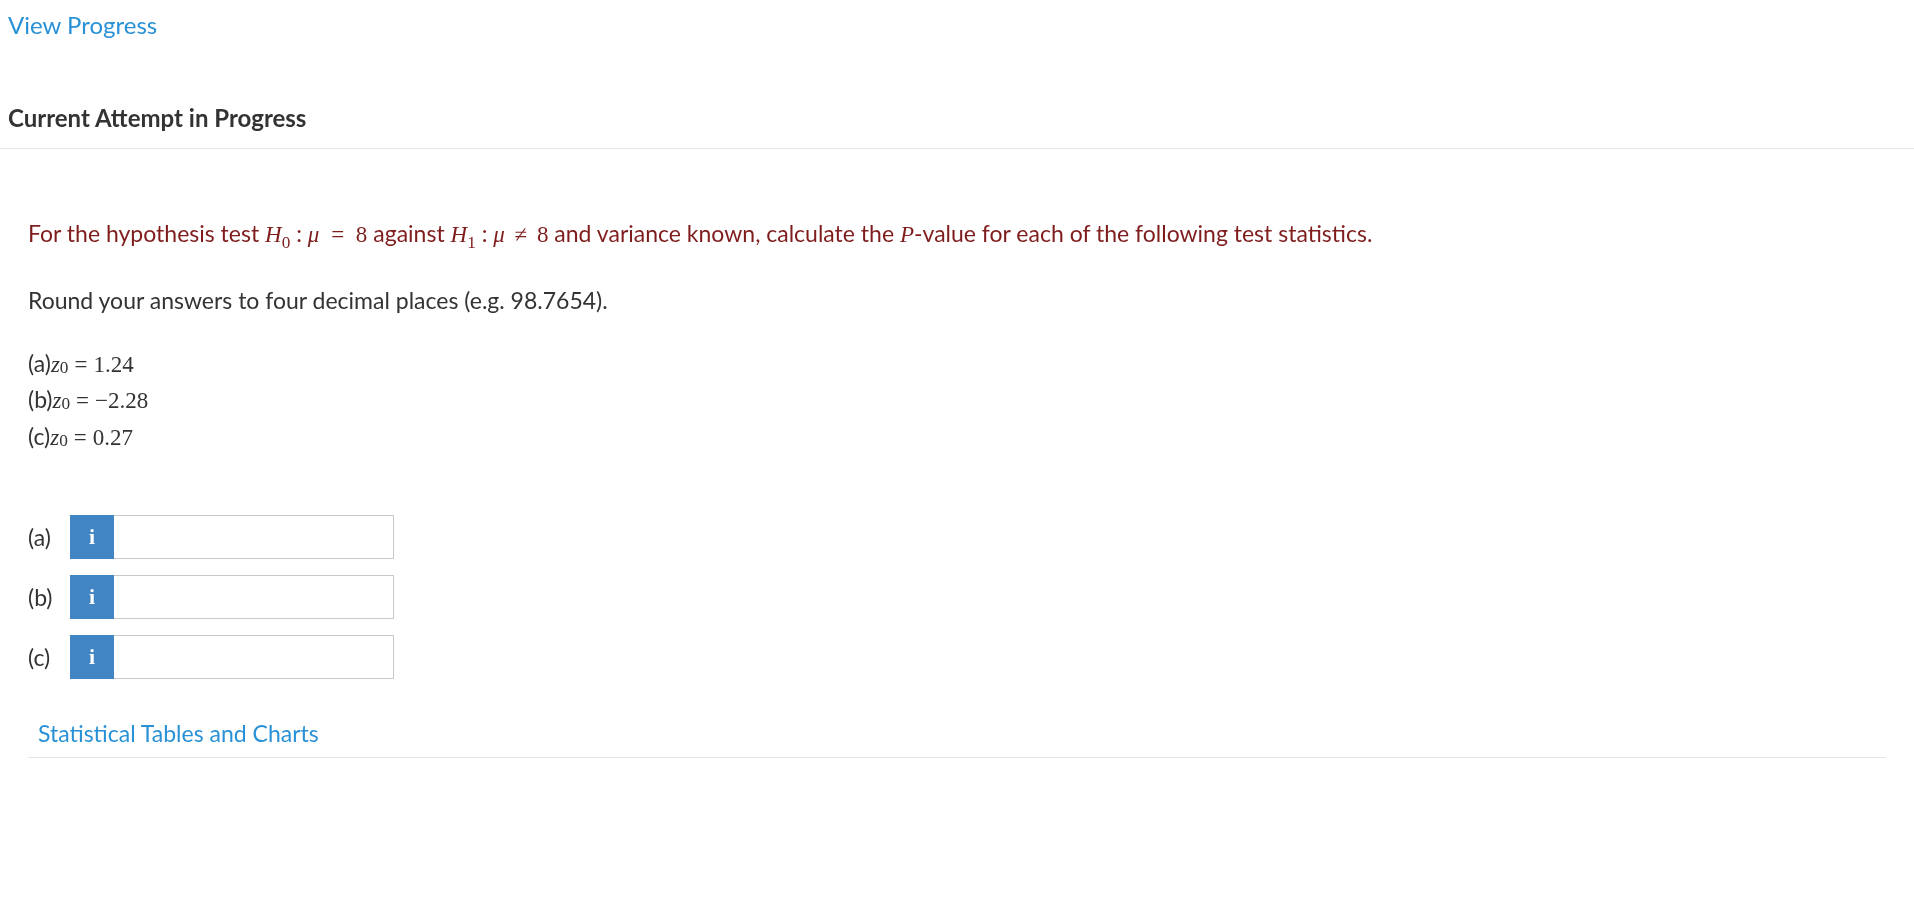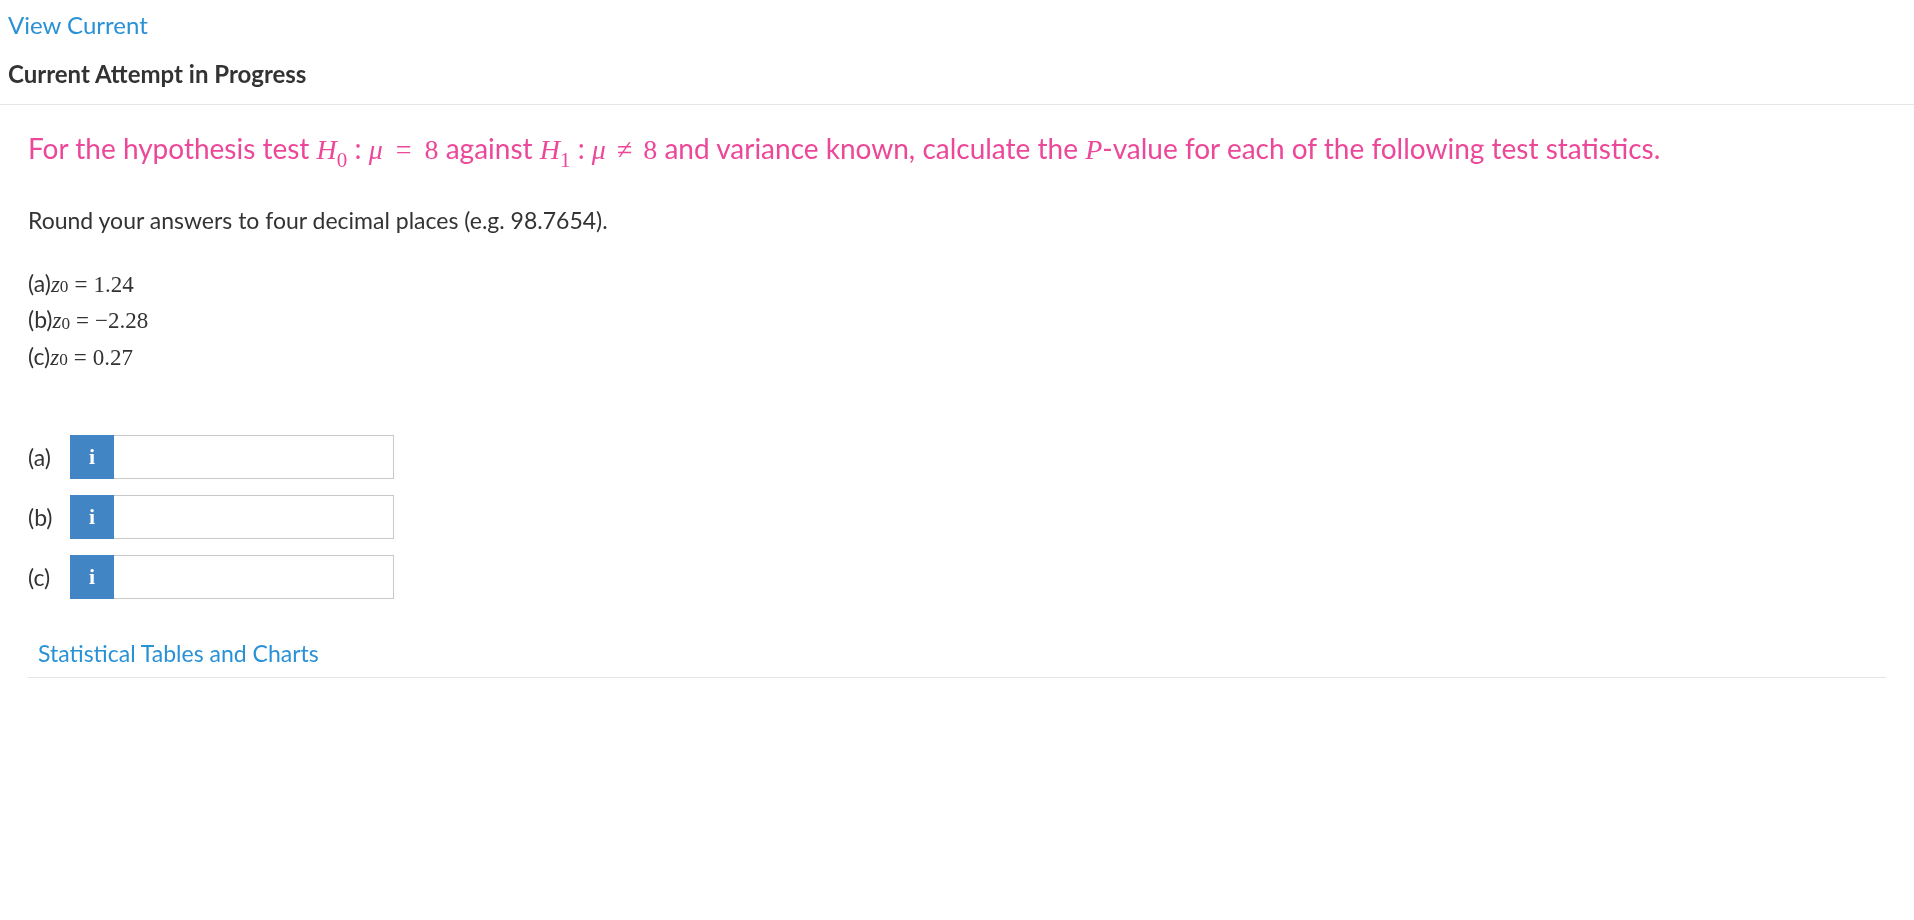--- a/index.html
+++ b/index.html
@@ -21,29 +21,31 @@
       padding: 10px 8px 12px 8px;
       cursor: pointer;
       display: inline-block;
     }
     .current-attempt {
       font-size: 24px;
       font-weight: 700;
       color: #333;
       padding: 8px 8px 16px 8px;
       border-bottom: 1px solid #e5e5e5;
+      margin-top: 44px;
     }
     .content {
       padding: 22px 28px;
     }
     .prompt-text {
-      font-size: 28px;
-      color: #ec4899;
+      font-size: 23px;
+      color: #7f1d1d;
       line-height: 1.5;
       margin-bottom: 28px;
+      margin-top: 45px;
     }
     .round-text {
       font-size: 23px;
       color: #333;
       line-height: 1.5;
       margin-bottom: 28px;
     }
     .stat-list {
       font-size: 23px;
       color: #333;
@@ -125,21 +127,21 @@
       position: relative;
       display: inline-block;
       padding: 0 4px;
     }
   </style>
 </head>
 <body>
 
 
 
-<div class="view-policies">View Current</div>
+<div class="view-policies">View Progress</div>
 
 <div class="current-attempt">Current Attempt in Progress</div>
 
 <div class="content">
 
   <div class="prompt-text">
     <span>For the hypothesis test </span><span class="math-ital">H</span><span class="math-sub">0</span><span> : </span><span class="math-ital">μ</span><span class="math-eq"> = </span><span class="math-num">8</span><span> against </span><span class="math-ital">H</span><span class="math-sub">1</span><span> : </span><span class="math-ital">μ</span><span class="neq">&nbsp;<span>≠</span>&nbsp;</span><span class="math-num">8</span><span> and variance known, calculate the </span><span class="pval">P</span><span>-value for each of the following test statistics.</span>
   </div>
 
   <div class="round-text">Round your answers to four decimal places (e.g. 98.7654).</div>

